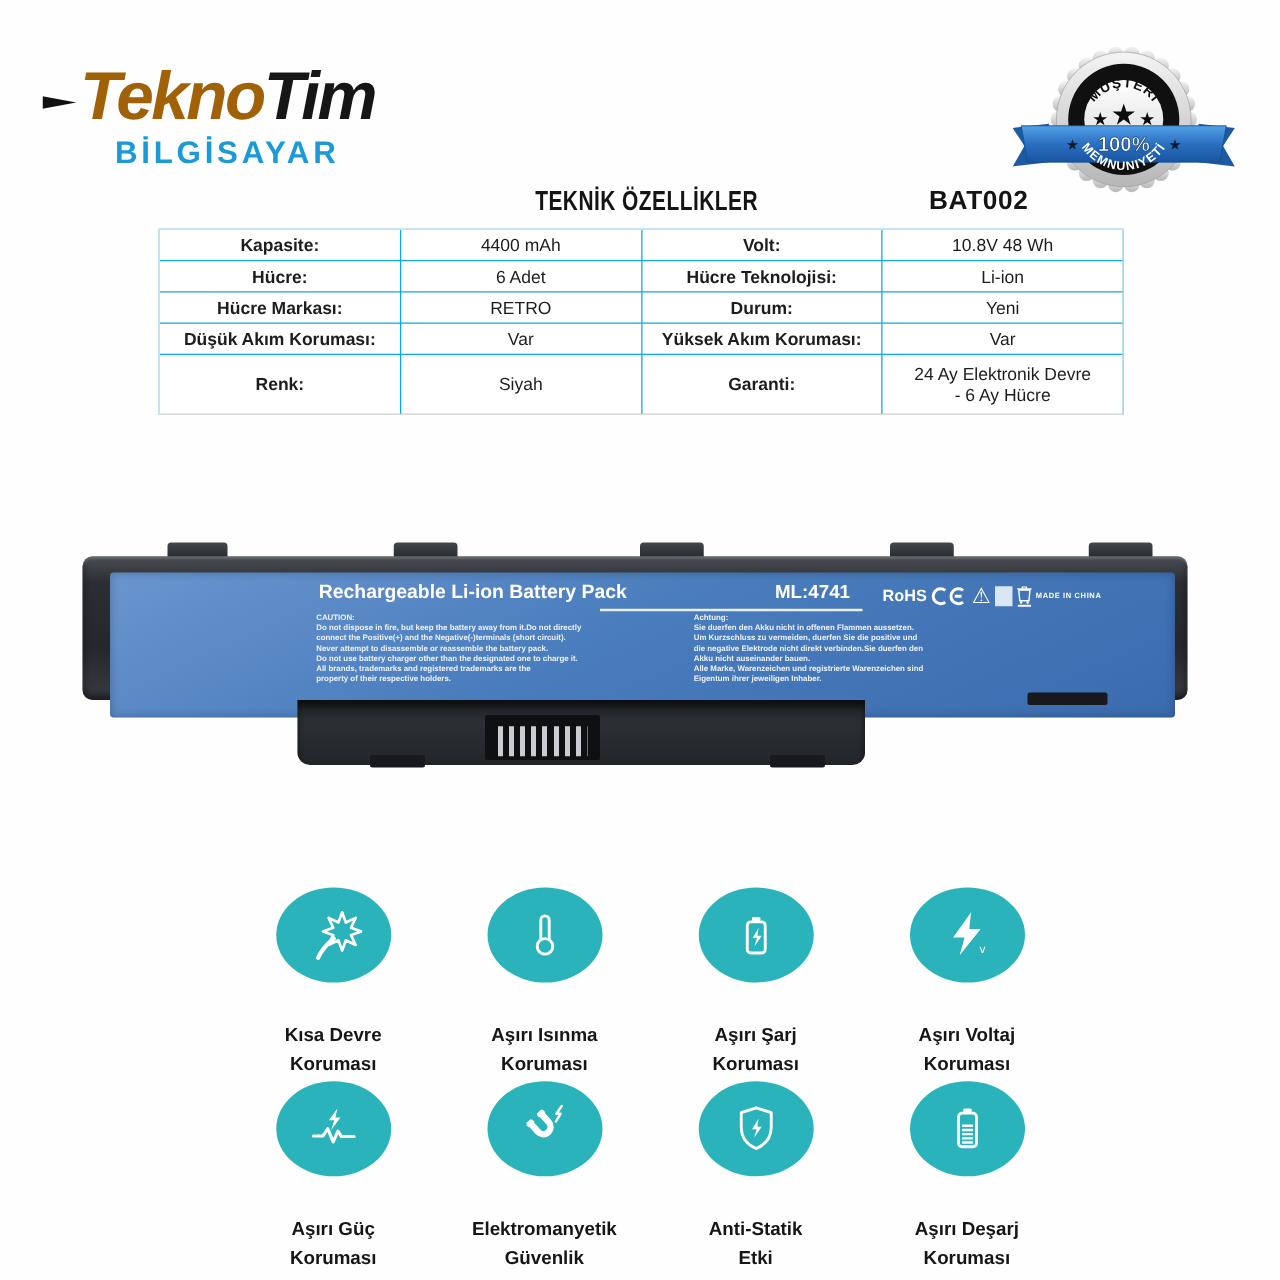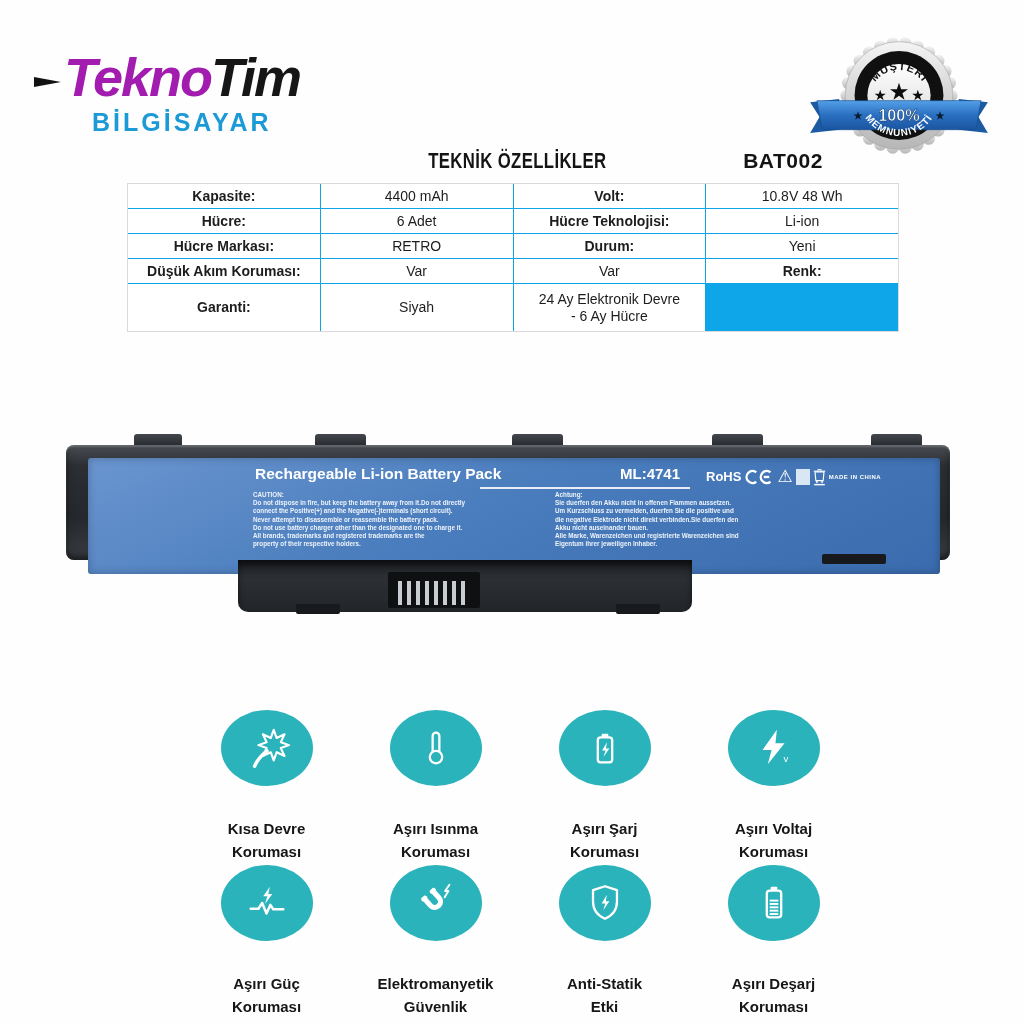--- a/index.html
+++ b/index.html
@@ -4,21 +4,21 @@
 <style>
   html,body{margin:0;padding:0;background:#fff;}
   #canvas{position:relative;width:1024px;height:1024px;background:#fefefe;overflow:hidden;
           font-family:"Liberation Sans","DejaVu Sans",sans-serif;}
 
   
   .logo{position:absolute;left:34px;top:50px;width:330px;}
   .logo-line{display:flex;align-items:center;}
   .logo-arrow{margin-right:2px;margin-top:10px;}
   .logo-text{font-size:54px;font-weight:bold;font-style:italic;letter-spacing:-2px;line-height:1;}
-  .logo-text .t1{color:#a21caf;}
+  .logo-text .t1{color:#a16207;}
   .logo-text .t2{color:#161616;}
   .logo-sub{margin-top:4px;padding-left:58px;font-size:25px;font-weight:bold;color:#1b9ad6;
             letter-spacing:3px;font-style:normal;}
 
   
   .badge{position:absolute;left:805px;top:20px;width:188px;height:163px;}
 
   
   .sec-title{position:absolute;top:148px;height:26px;display:flex;align-items:center;justify-content:center;
              font-weight:bold;color:#141414;}
@@ -184,25 +184,26 @@
     <div class="cell lab">Hücre Teknolojisi:</div>
     <div class="cell">Li-ion</div>
 
     <div class="cell lab">Hücre Markası:</div>
     <div class="cell">RETRO</div>
     <div class="cell lab">Durum:</div>
     <div class="cell">Yeni</div>
 
     <div class="cell lab">Düşük Akım Koruması:</div>
     <div class="cell">Var</div>
+    <div class="cell lab">Yüksek Akım Koruması:</div>
     <div class="cell">Var</div>
 
     <div class="cell lab">Renk:</div>
+    <div class="cell">Siyah</div>
     <div class="cell lab">Garanti:</div>
-    <div class="cell">Siyah</div>
     <div class="cell">24 Ay Elektronik Devre
 - 6 Ay Hücre</div>
   </div>
 
   <div class="battery">
     <div class="bat-tab" style="left:74px;width:48px;"></div>
     <div class="bat-tab" style="left:255px;width:51px;"></div>
     <div class="bat-tab" style="left:452px;width:51px;"></div>
     <div class="bat-tab" style="left:652px;width:51px;"></div>
     <div class="bat-tab" style="left:811px;width:51px;"></div>

